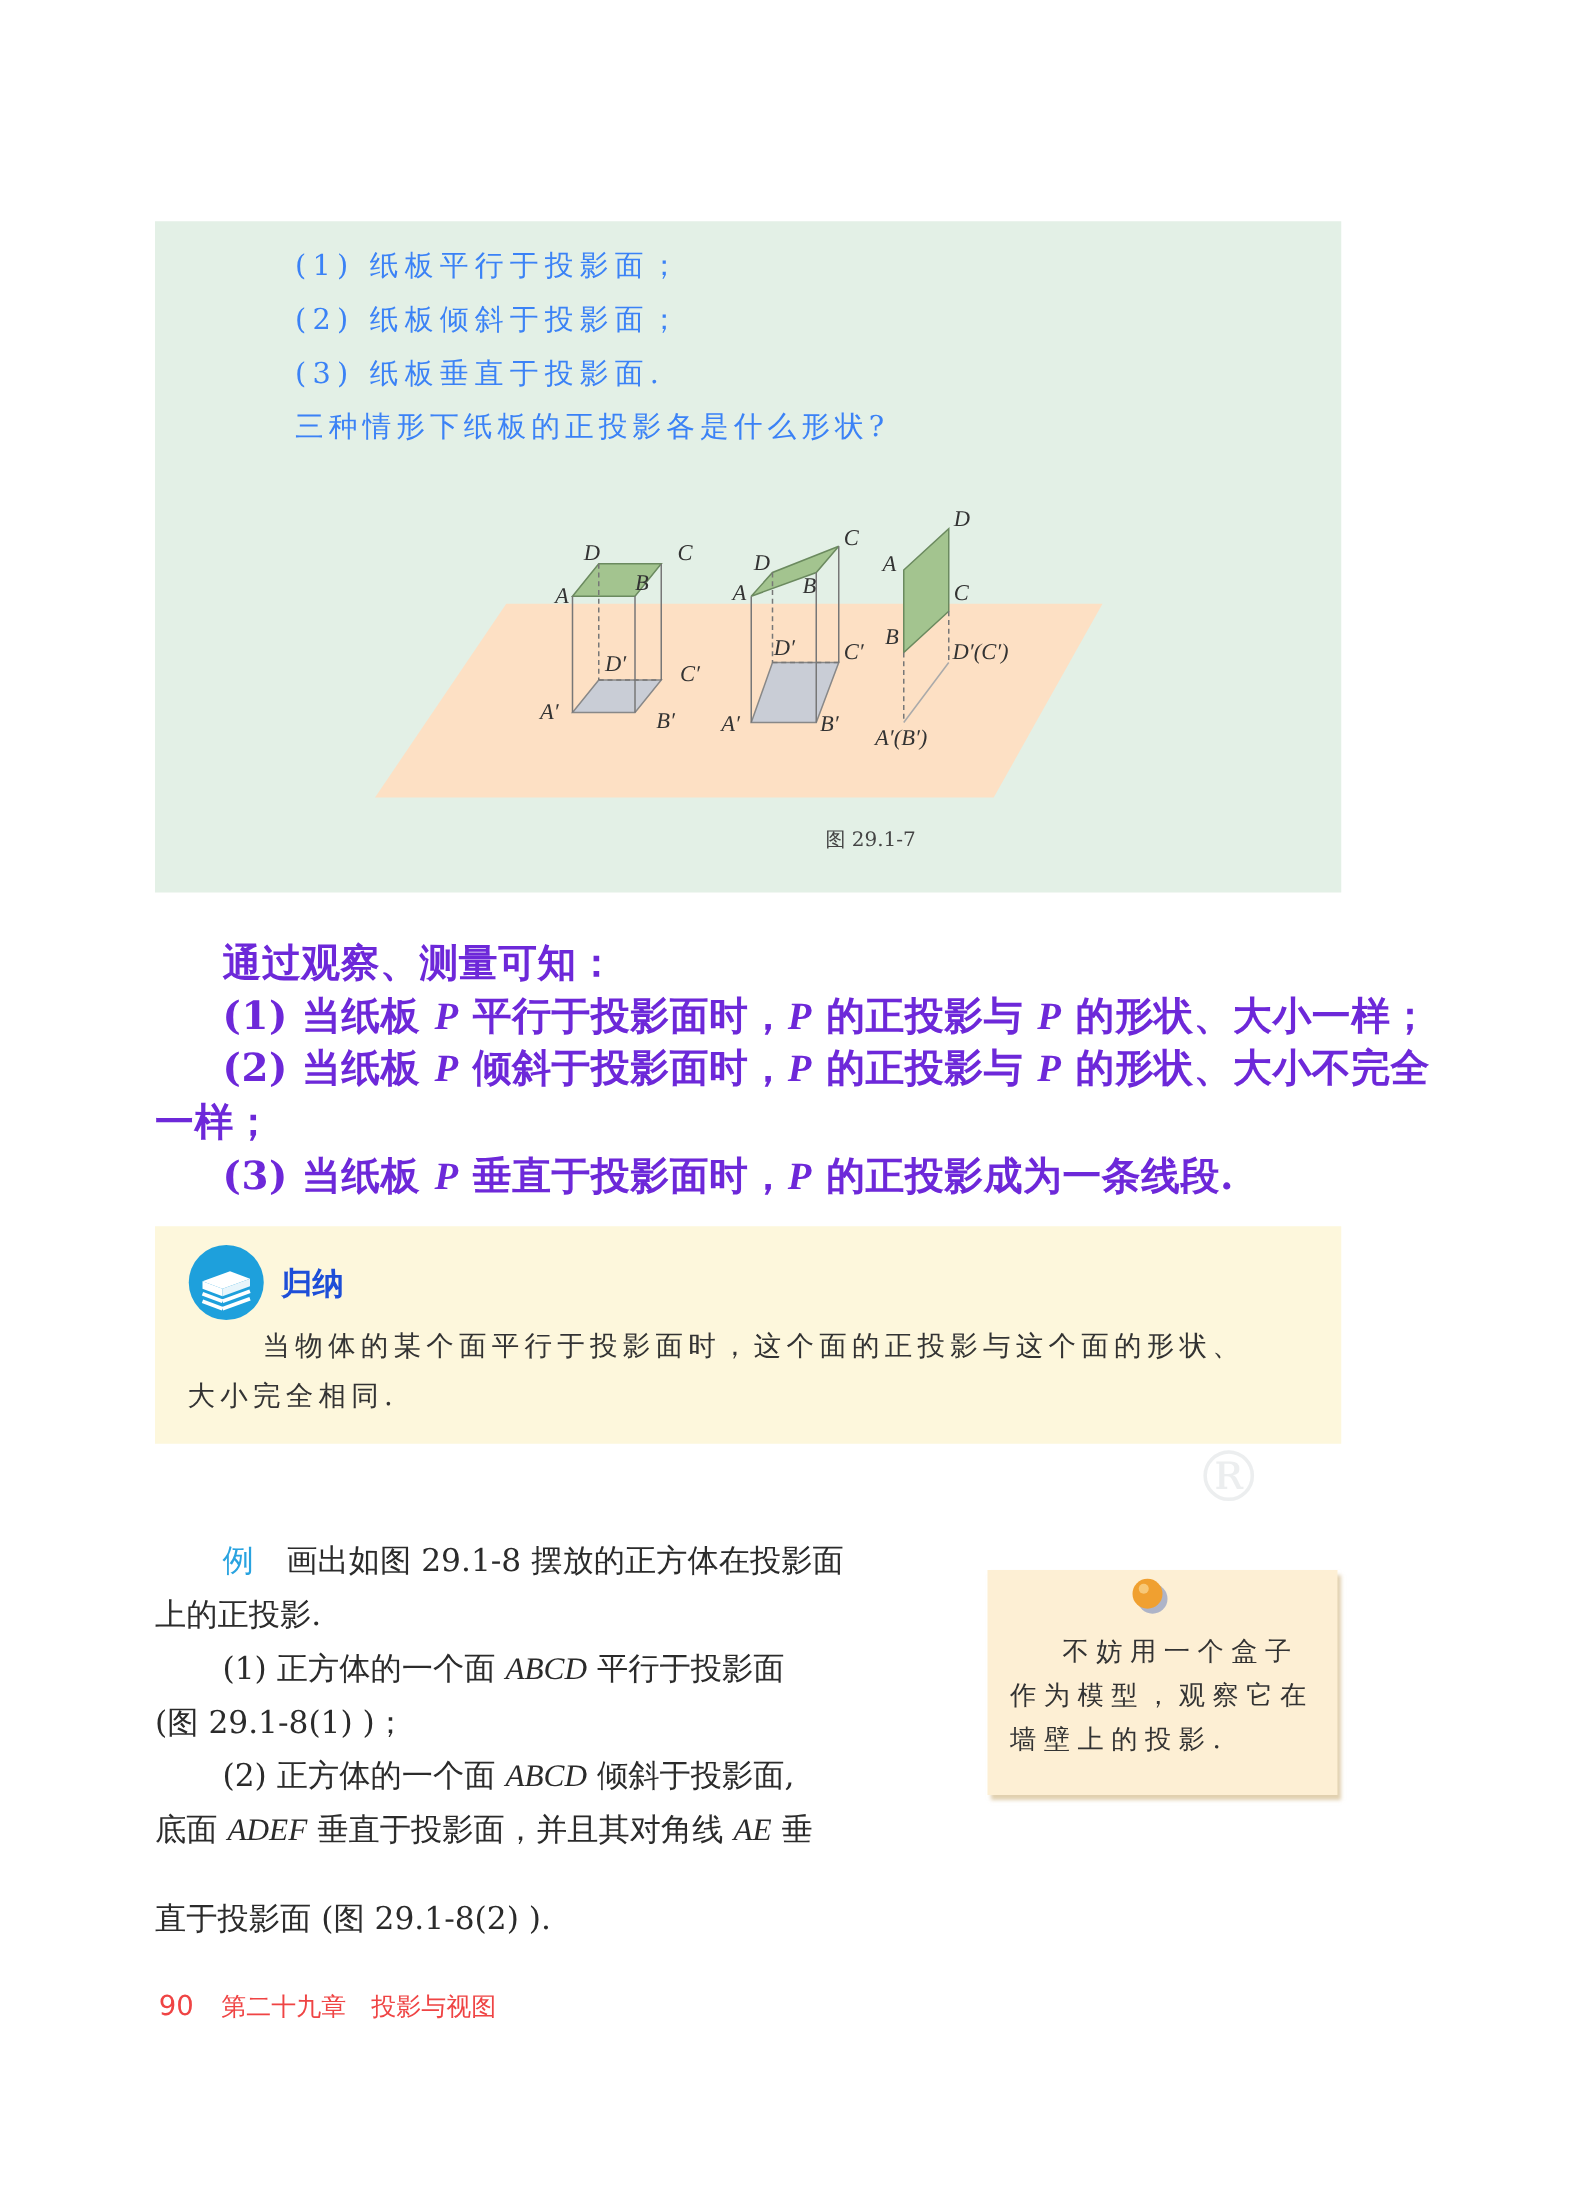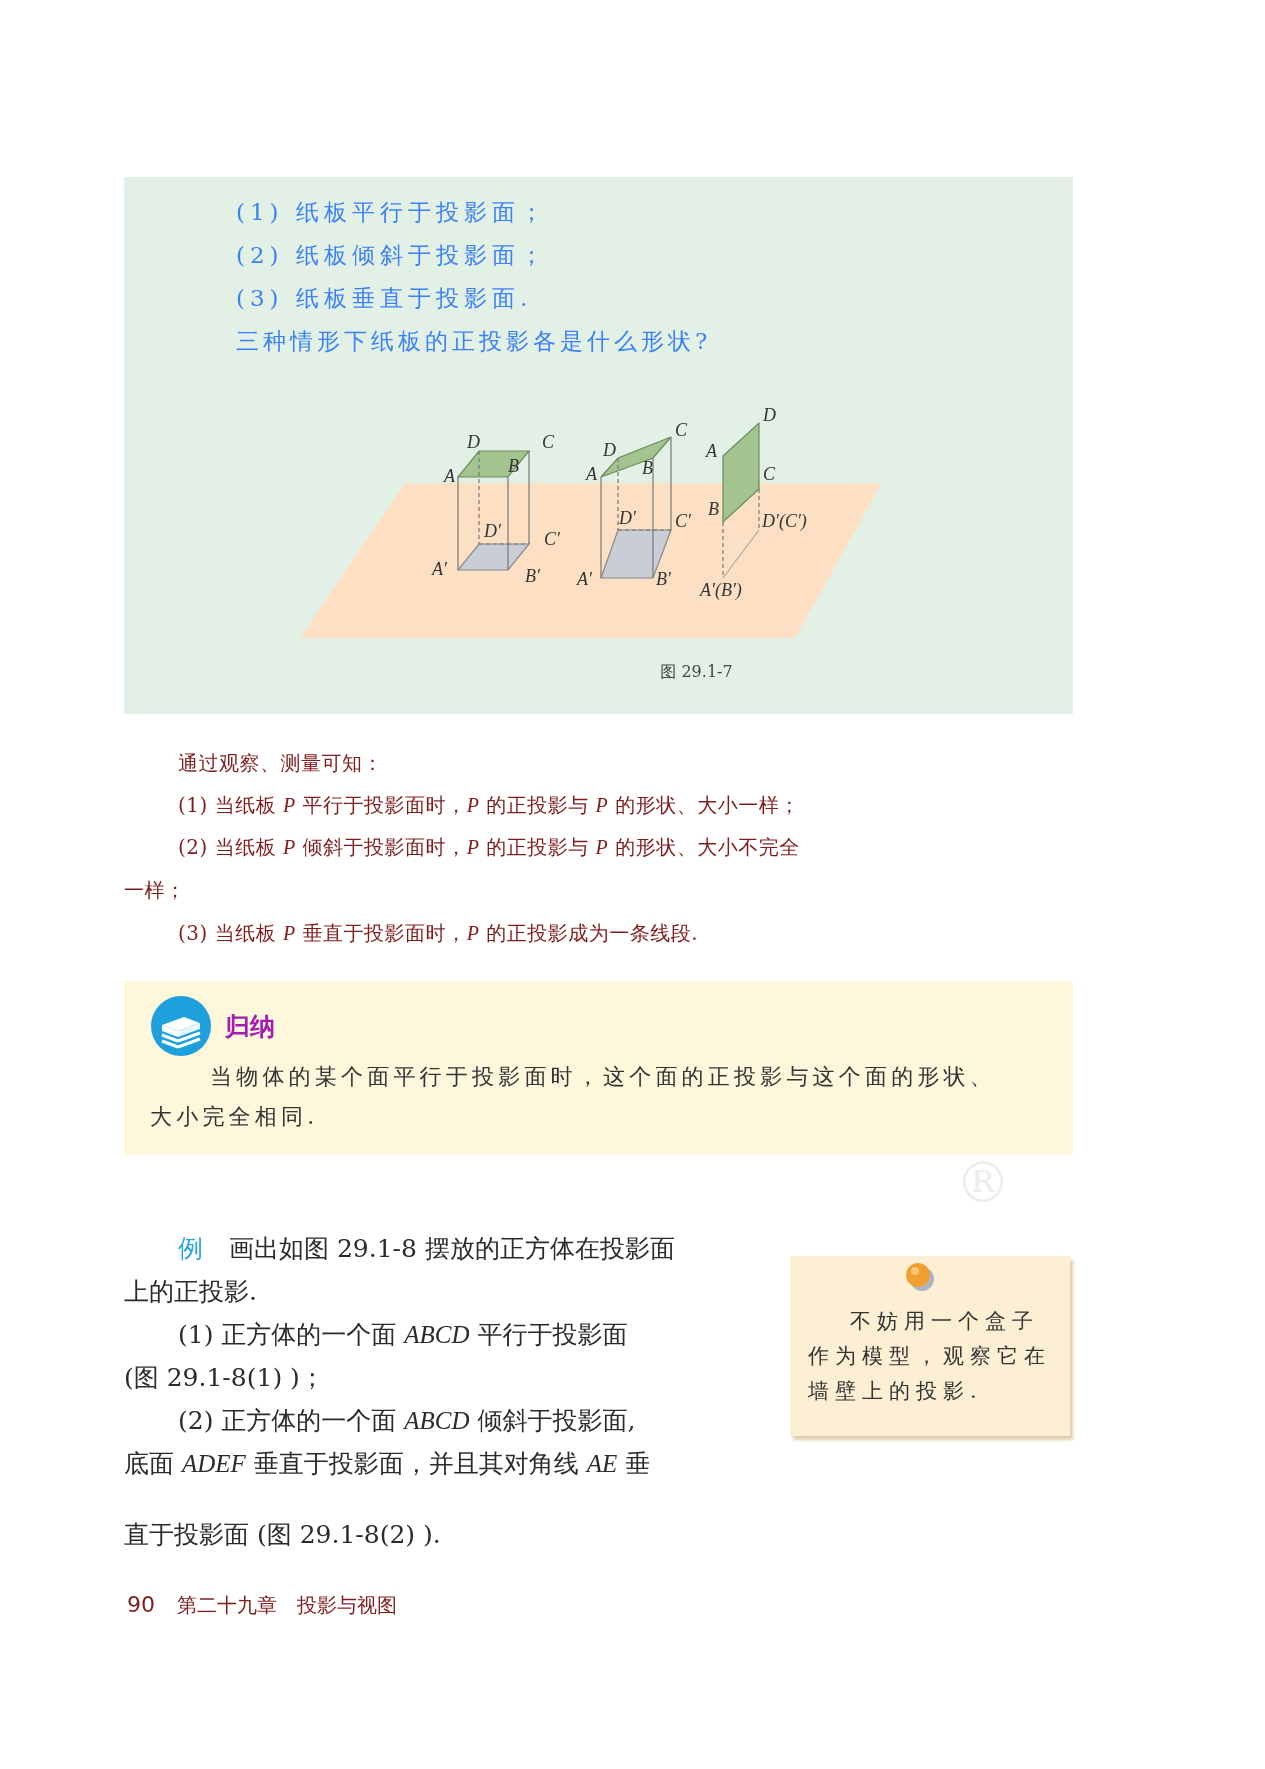--- a/index.html
+++ b/index.html
@@ -6,30 +6,30 @@
   body {
     width:1265px; height:1769px; position:relative; overflow:hidden;
     background:#ffffff; color:#2a2a2a;
     font-family:"DejaVu Serif","Liberation Serif",serif;
   }
   .abs { position:absolute; }
   .green-box { left:124px; top:177px; width:949px; height:537px; background:#e3f0e6; }
   .ebox-line { position:absolute; left:236px; font-size:23px; letter-spacing:5px; white-space:nowrap; color:#3b82f6; }
   .ebox-line.q { left:236px; letter-spacing:4px; }
   .fig-caption { position:absolute; left:0; width:100%; top:662px; text-align:center; font-size:16px; color:#444; }
-  .body-line { position:absolute; font-size:20px; white-space:nowrap; color:#7f1d1d; letter-spacing:0.5px; }
+  .body-line { position:absolute; font-size:31px; white-space:nowrap; color:#6d28d9; letter-spacing:0.5px;font-weight:bold; }
   .body-line i { font-family:"Liberation Serif",serif; font-style:italic; }
   .yellow-box { left:124px; top:981px; width:949px; height:174px; background:#fdf7dc; }
-  .summary-title { position:absolute; left:225px; top:1010px; font-family:"DejaVu Sans","Liberation Sans",sans-serif; font-weight:bold; font-size:25px; color:#a21caf; }
+  .summary-title { position:absolute; left:225px; top:1010px; font-family:"DejaVu Sans","Liberation Sans",sans-serif; font-weight:bold; font-size:25px; color:#1d4ed8; }
   .summary-line { position:absolute; font-size:22px; letter-spacing:4.2px; white-space:nowrap; color:#333; }
   .note { left:790px; top:1256px; width:280px; height:180px; background:#fdefd4; box-shadow:3px 4px 3px rgba(200,170,110,0.55); }
   .note-text { position:absolute; font-size:21px; letter-spacing:6px; white-space:nowrap; color:#333; }
   .example-line { position:absolute; font-size:25px; white-space:nowrap; color:#2b2b2b; }
   .example-line i { font-family:"Liberation Serif",serif; font-style:italic; }
-  .footer { position:absolute; left:127px; top:1592px; font-size:20px; white-space:nowrap; color:#7f1d1d; font-family:"DejaVu Sans","Liberation Sans",sans-serif; }
+  .footer { position:absolute; left:127px; top:1592px; font-size:20px; white-space:nowrap; color:#ef4444; font-family:"DejaVu Sans","Liberation Sans",sans-serif; }
   .footer .pg { font-size:22px; margin-right:22px; }
   .footer .chap { margin-right:20px; }
   .watermark { position:absolute; color:rgba(200,205,210,0.35); font-family:"DejaVu Serif",serif; }
   svg text { font-family:"Liberation Serif",serif; font-style:italic; }
 </style>
 </head>
 <body>
 
 <div class="watermark" style="left:955px; top:1150px; font-size:56px;">®</div>
 

